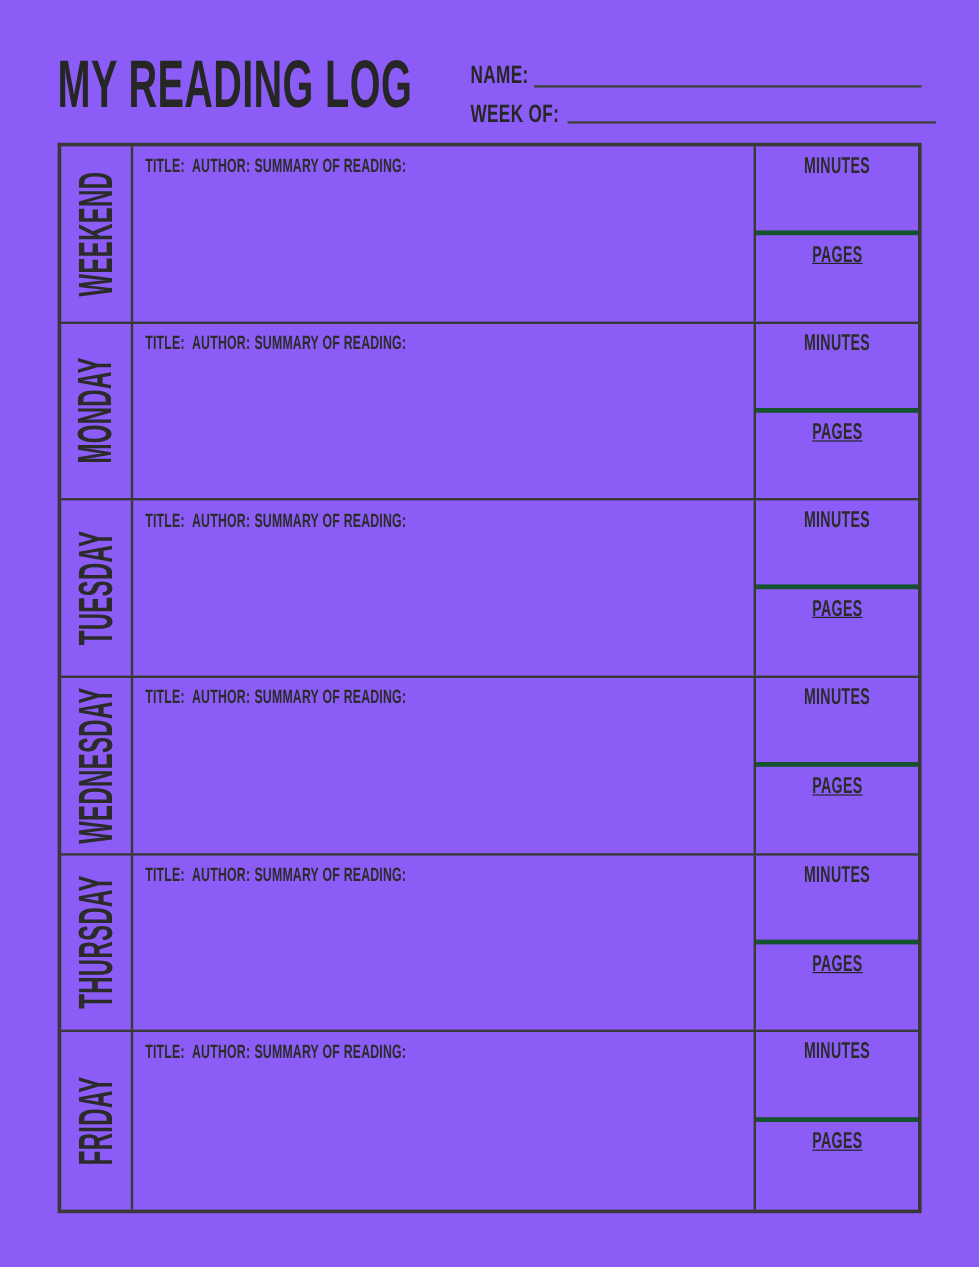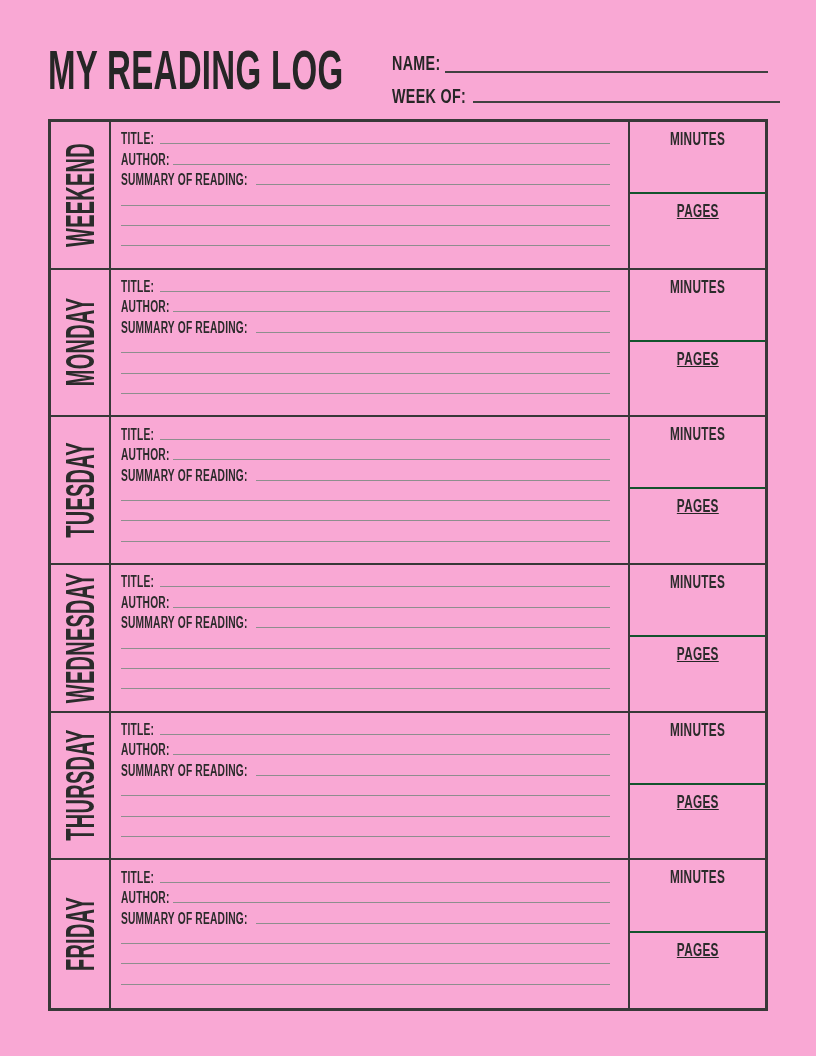--- a/index.html
+++ b/index.html
@@ -1,17 +1,17 @@
 <!DOCTYPE html>
 <html><head>
 <meta charset="utf-8">
 <style>
   html,body{margin:0;padding:0;background:#fff;}
   body{width:816px;height:1056px;font-family:"Liberation Sans",sans-serif;color:#262626;}
-  .page{position:relative;width:816px;height:1056px;background:#f9a8d4;overflow:hidden;}
+  .page{position:relative;width:816px;height:1056px;background:#8b5cf6;overflow:hidden;}
 
   
   .page-title{
     position:absolute;left:48px;top:42px;
     font-size:56px;font-weight:bold;line-height:1;letter-spacing:.5px;
     white-space:nowrap;
     transform:scaleX(.59);transform-origin:0 50%;
   }
   .hdr-label{
     position:absolute;font-size:21px;font-weight:bold;line-height:1;
@@ -43,40 +43,40 @@
   }
   .day-label{
     font-size:40px;font-weight:bold;line-height:1;white-space:nowrap;
     letter-spacing:.5px;color:#2b2b2b;
     transform:rotate(-90deg) scaleX(.5);
   }
 
   
   .content-cell{
     padding:2px 18px 0 10px;min-width:0;
-    display:flex;flex-direction:column;
+    display:flex;flex-direction:row;
   }
   .line-row{height:20.4px;display:flex;align-items:flex-end;}
   .flabel{flex:0 0 auto;line-height:1;margin-bottom:-3px;}
   .flabel .cond{
     display:inline-block;font-size:16px;font-weight:bold;white-space:nowrap;
     transform:scaleX(.64);transform-origin:0 100%;letter-spacing:.3px;color:#2b2b2b;
   }
   .w-title{width:31px;}
   .w-author{width:44px;}
   .w-summary{width:127px;text-align:center;}
   .wline{flex:1 1 auto;height:0;border-bottom:1.5px solid #8e8e8e;margin-left:8px;}
   .wline.full{margin-left:0;}
 
   
   .score-cell{
     border-left:2px solid #383838;
     display:flex;flex-direction:column;min-height:0;
   }
-  .minutes-box{flex:0 0 48%;border-bottom:2px solid #14532d;}
+  .minutes-box{flex:0 0 48%;border-bottom:4px solid #14532d;}
   .pages-box{flex:1 1 auto;text-decoration:underline;}
   .score-box-inner{display:flex;justify-content:center;padding-top:7px;}
   .score-label{
     display:inline-block;font-size:19px;font-weight:bold;line-height:1;
     white-space:nowrap;transform:scaleX(.62);letter-spacing:.5px;color:#2b2b2b;
   }
 </style>
 </head>
 <body>
 

